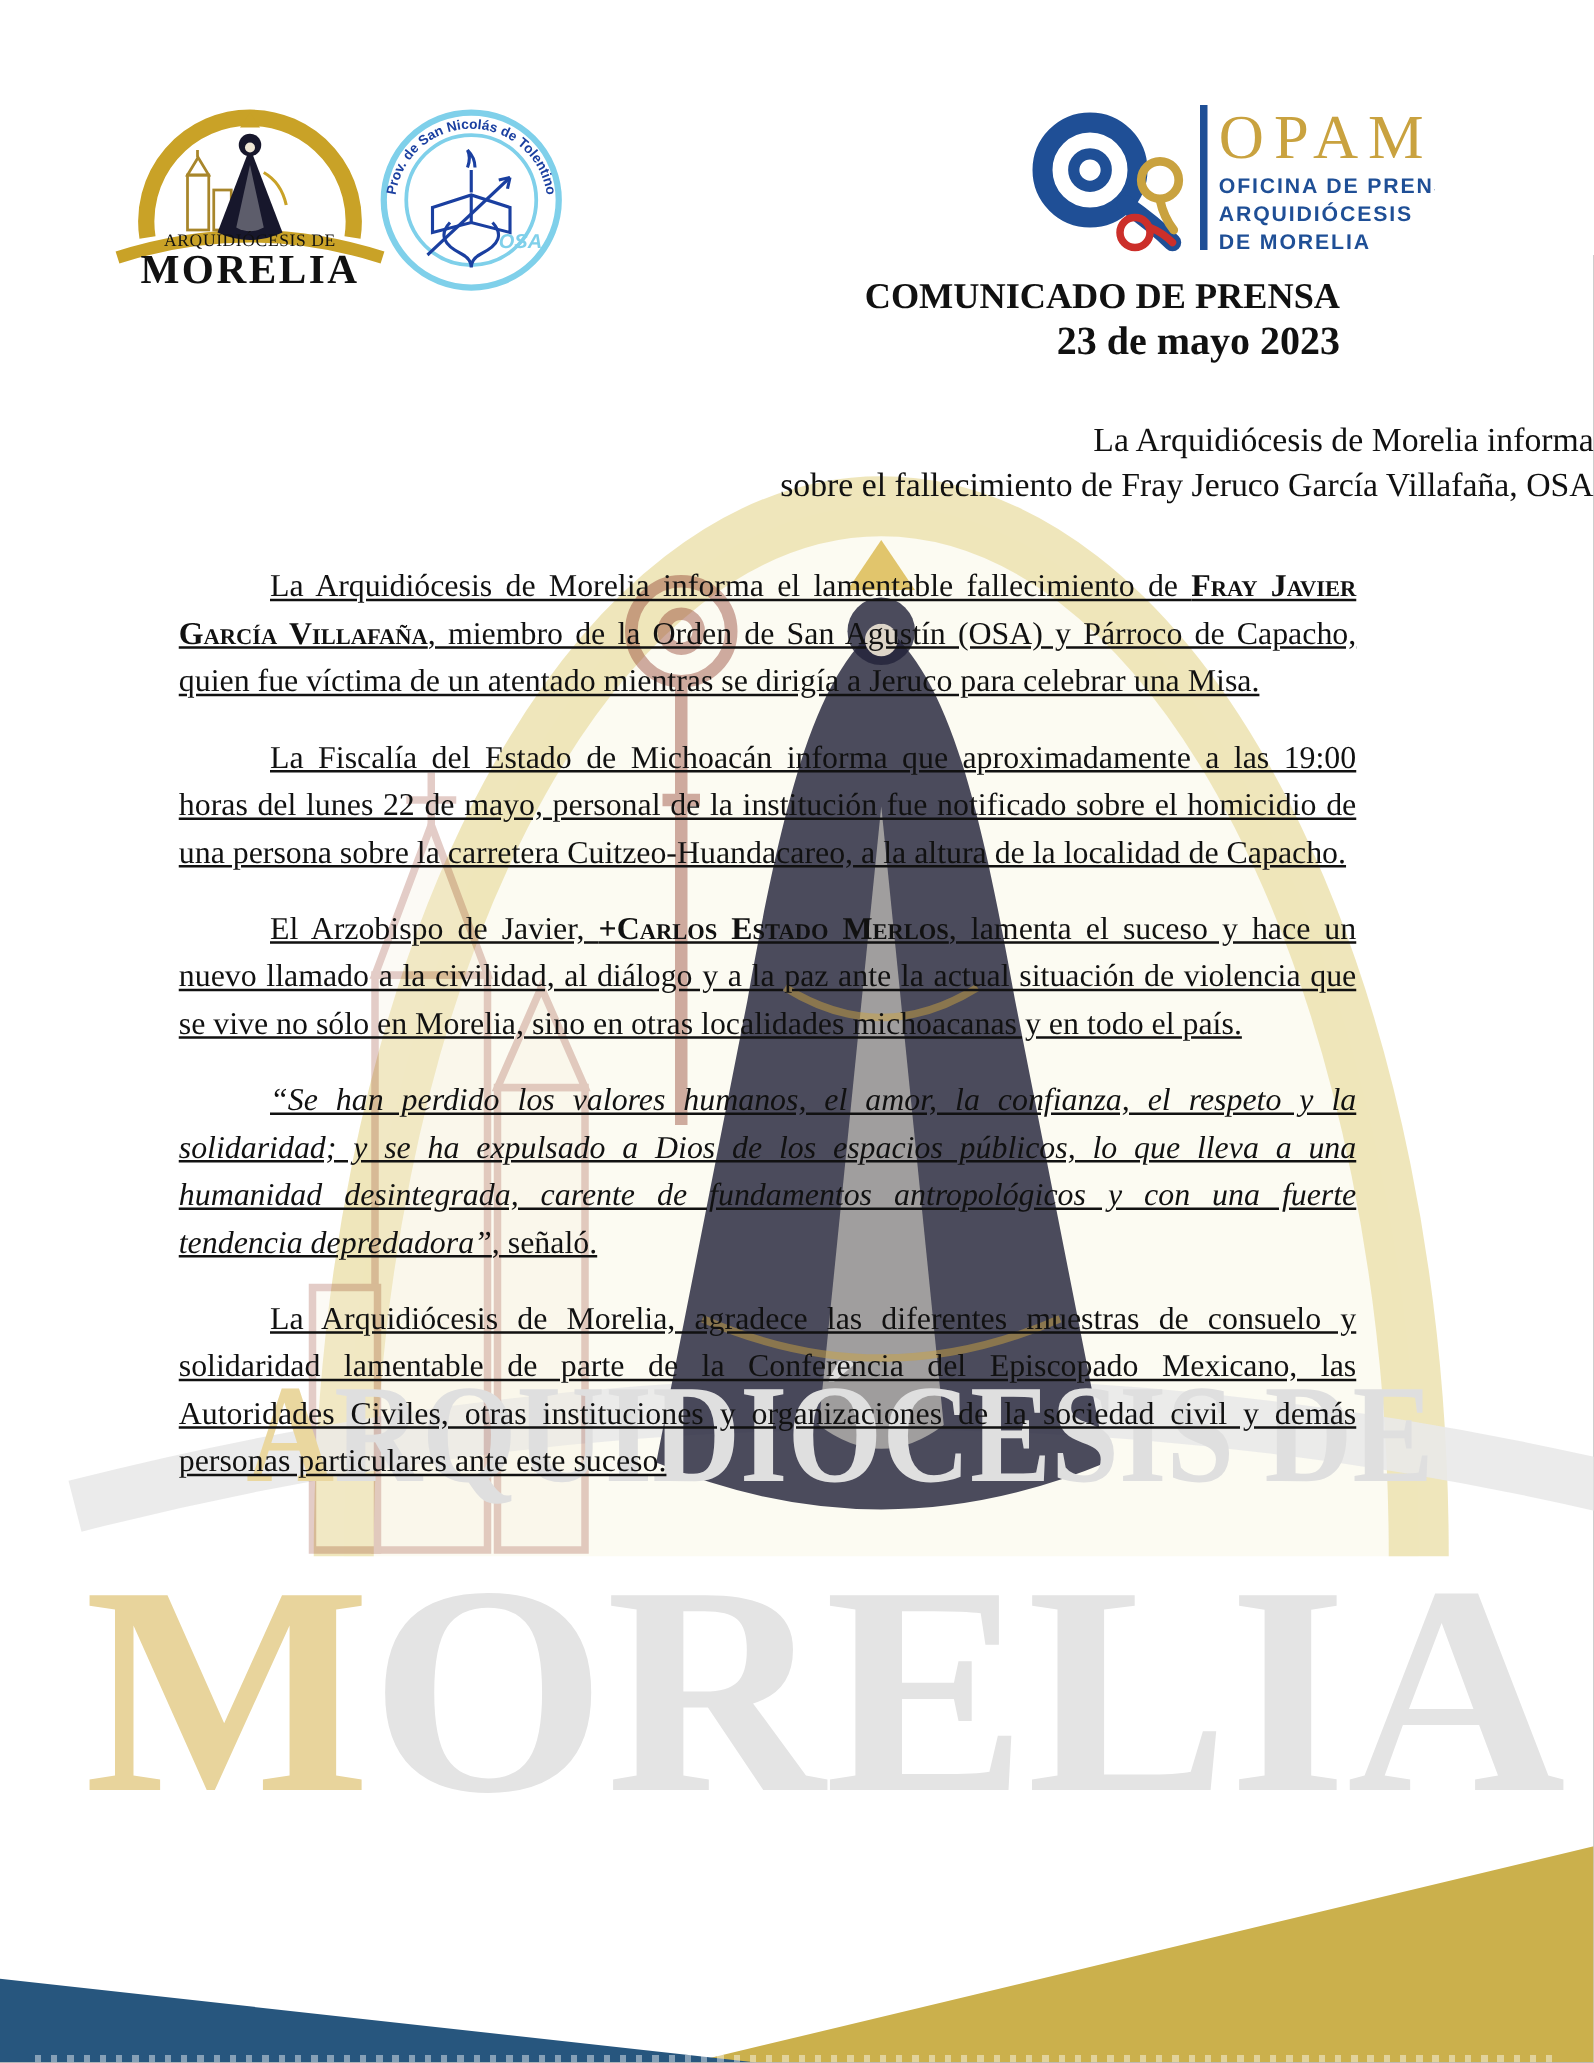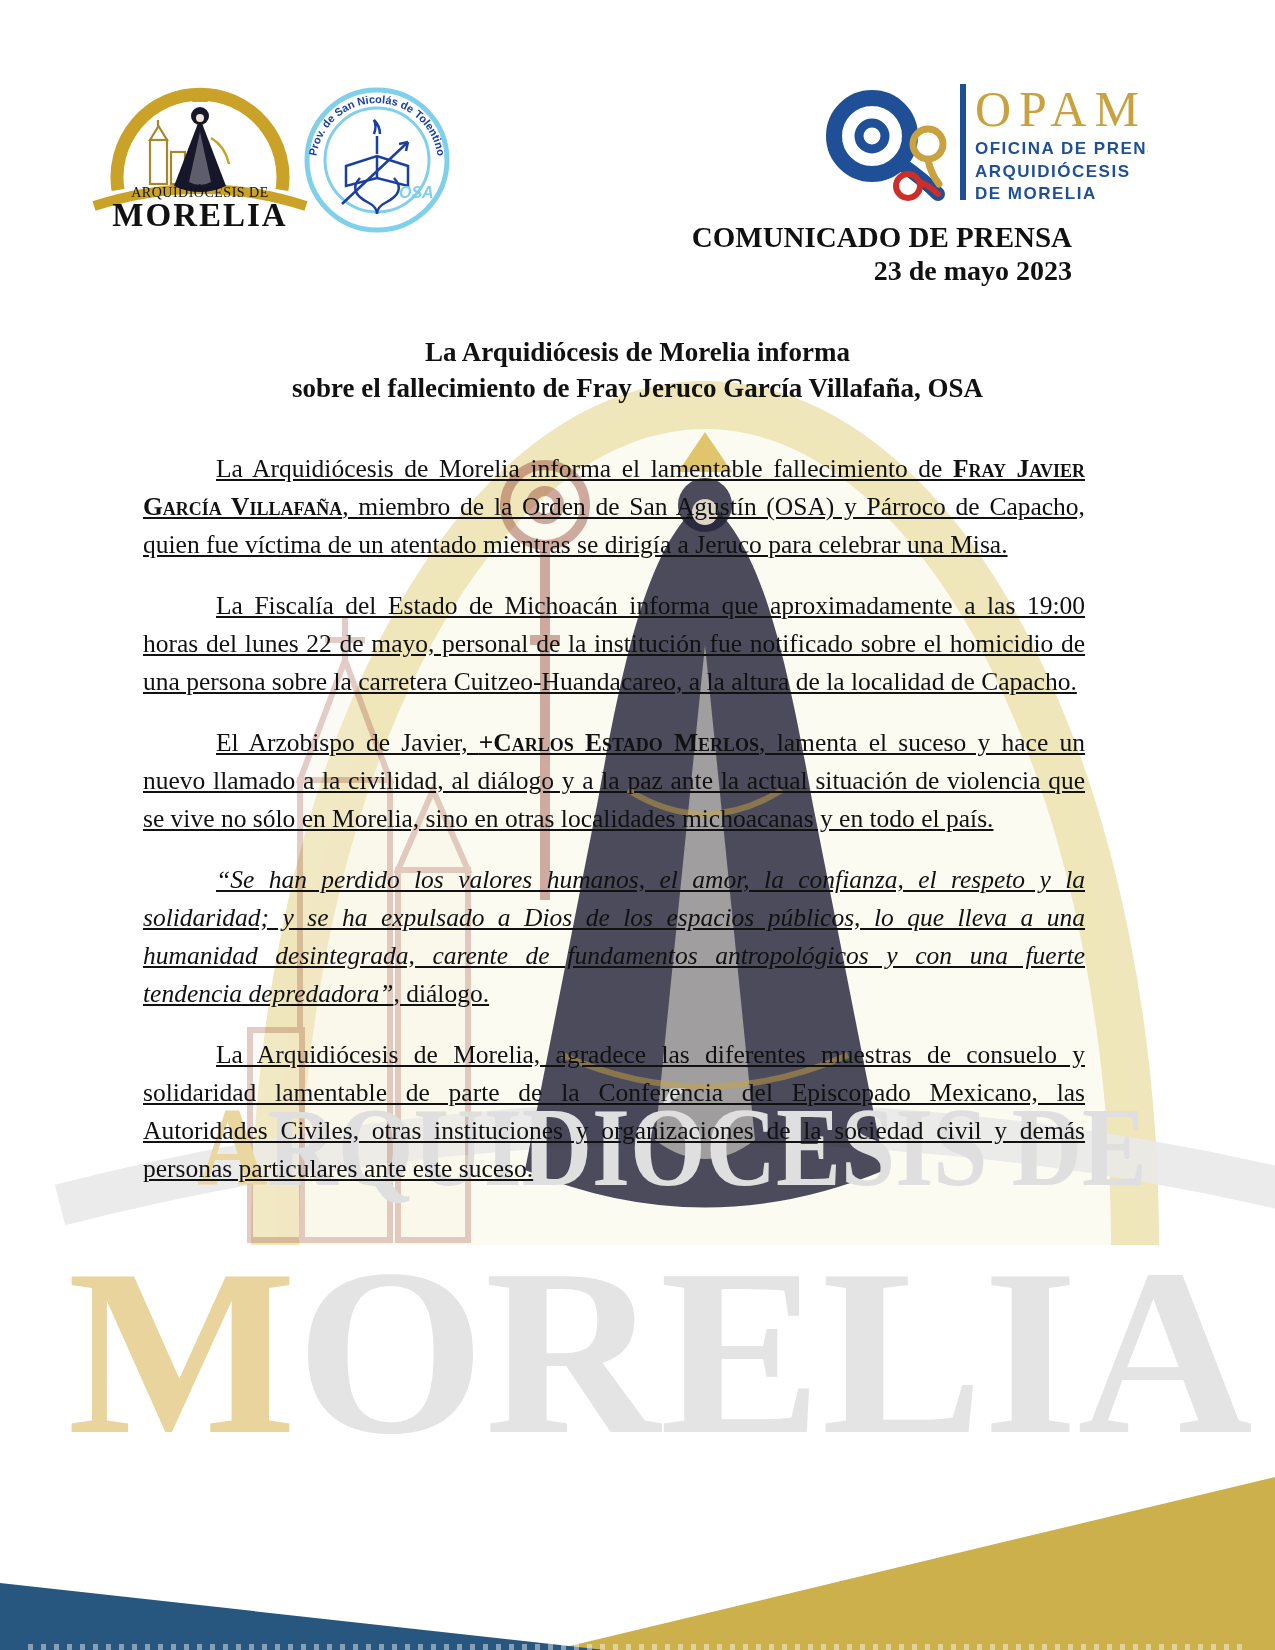--- a/index.html
+++ b/index.html
@@ -16,25 +16,25 @@
   .watermark{position:absolute;inset:0;z-index:0;pointer-events:none;}
   
   .logo-morelia{position:absolute;left:92px;top:78px;width:216px;height:156px;z-index:2;}
   .logo-osa{position:absolute;left:302px;top:82px;width:150px;height:152px;z-index:2;}
   .logo-opam{position:absolute;left:812px;top:78px;width:336px;height:128px;z-index:2;}
   .release-info{
     position:absolute;top:220px;right:203px;z-index:2;
     text-align:right;font-weight:bold;line-height:1.18;
   }
   .release-label{font-size:29px;text-align:right;}
-  .release-date{font-size:28px;}
+  .release-date{font-size:32px;}
   
   .doc-title{
     position:absolute;top:334px;left:0;right:0;z-index:2;
-    text-align:center;font-weight:bold;font-size:27px;line-height:1.35;
+    text-align:right;font-weight:normal;font-size:27px;line-height:1.35;
   }
   
   .doc-body{
     position:absolute;top:450px;left:143px;width:942px;z-index:2;
   }
   .paragraph{
     margin:0 0 23px 0;
     font-size:25.5px;line-height:38px;
     text-align:justify;text-indent:73px;text-decoration:underline;
   }
@@ -163,21 +163,21 @@
 
   <div class="doc-title">
     <div>La Arquidiócesis de Morelia informa</div>
     <div>sobre el fallecimiento de Fray Jeruco García Villafaña, OSA</div>
   </div>
 
   <main class="doc-body" id="body-paragraphs">
       <p class="paragraph"><span class="seg-normal">La Arquidiócesis de Morelia informa el lamentable fallecimiento de </span><span class="seg-bold-smallcaps">Fray Javier García Villafaña</span><span class="seg-normal">, miembro de la Orden de San Agustín (OSA) y Párroco de Capacho, quien fue víctima de un atentado mientras se dirigía a Jeruco para celebrar una Misa.</span></p>
       <p class="paragraph"><span class="seg-normal">La Fiscalía del Estado de Michoacán informa que aproximadamente a las 19:00 horas del lunes 22 de mayo, personal de la institución fue notificado sobre el homicidio de una persona sobre la carretera Cuitzeo-Huandacareo, a la altura de la localidad de Capacho.</span></p>
       <p class="paragraph"><span class="seg-normal">El Arzobispo de Javier, </span><span class="seg-bold-smallcaps">+Carlos Estado Merlos</span><span class="seg-normal">, lamenta el suceso y hace un nuevo llamado a la civilidad, al diálogo y a la paz ante la actual situación de violencia que se vive no sólo en Morelia, sino en otras localidades michoacanas y en todo el país.</span></p>
-      <p class="paragraph"><span class="seg-italic">“Se han perdido los valores humanos, el amor, la confianza, el respeto y la solidaridad; y se ha expulsado a Dios de los espacios públicos, lo que lleva a una humanidad desintegrada, carente de fundamentos antropológicos y con una fuerte tendencia depredadora”</span><span class="seg-normal">, diálogo.</span></p>
+      <p class="paragraph"><span class="seg-italic">“Se han perdido los valores humanos, el amor, la confianza, el respeto y la solidaridad; y se ha expulsado a Dios de los espacios públicos, lo que lleva a una humanidad desintegrada, carente de fundamentos antropológicos y con una fuerte tendencia depredadora”</span><span class="seg-normal">, señaló.</span></p>
       <p class="paragraph"><span class="seg-normal">La Arquidiócesis de Morelia, agradece las diferentes muestras de consuelo y solidaridad lamentable de parte de la Conferencia del Episcopado Mexicano, las Autoridades Civiles, otras instituciones y organizaciones de la sociedad civil y demás personas particulares ante este suceso.</span></p>
     </main>
 
   <svg class="footer-art" viewBox="0 0 1275 260">
     <polygon points="553,260 1275,87 1275,260" fill="#CBB04C"></polygon>
     <polygon points="0,193 605,260 0,260" fill="#27567E"></polygon>
   </svg>
   <div class="footer-clip-strip"></div>
 
 </div>

